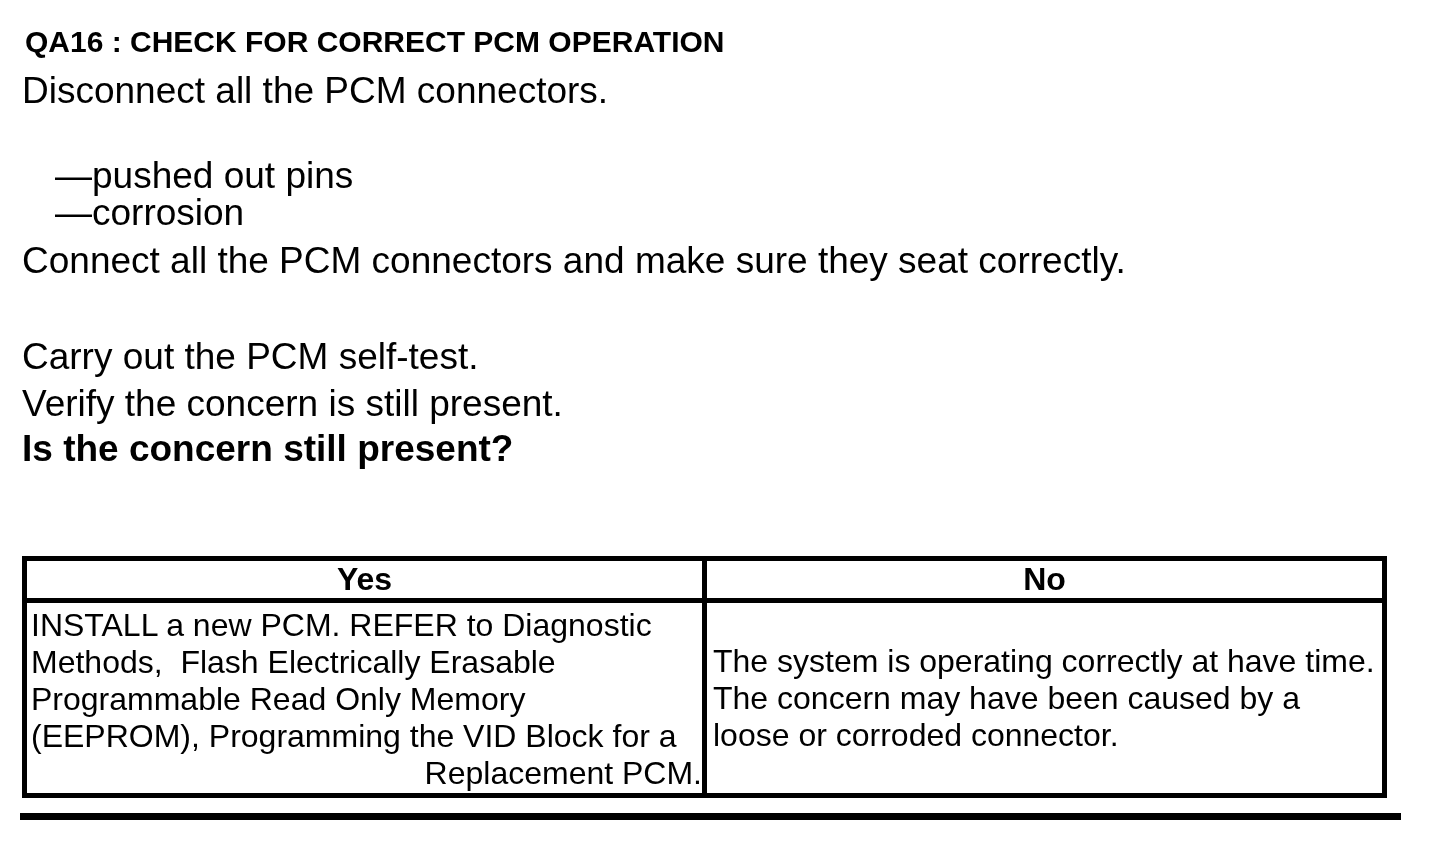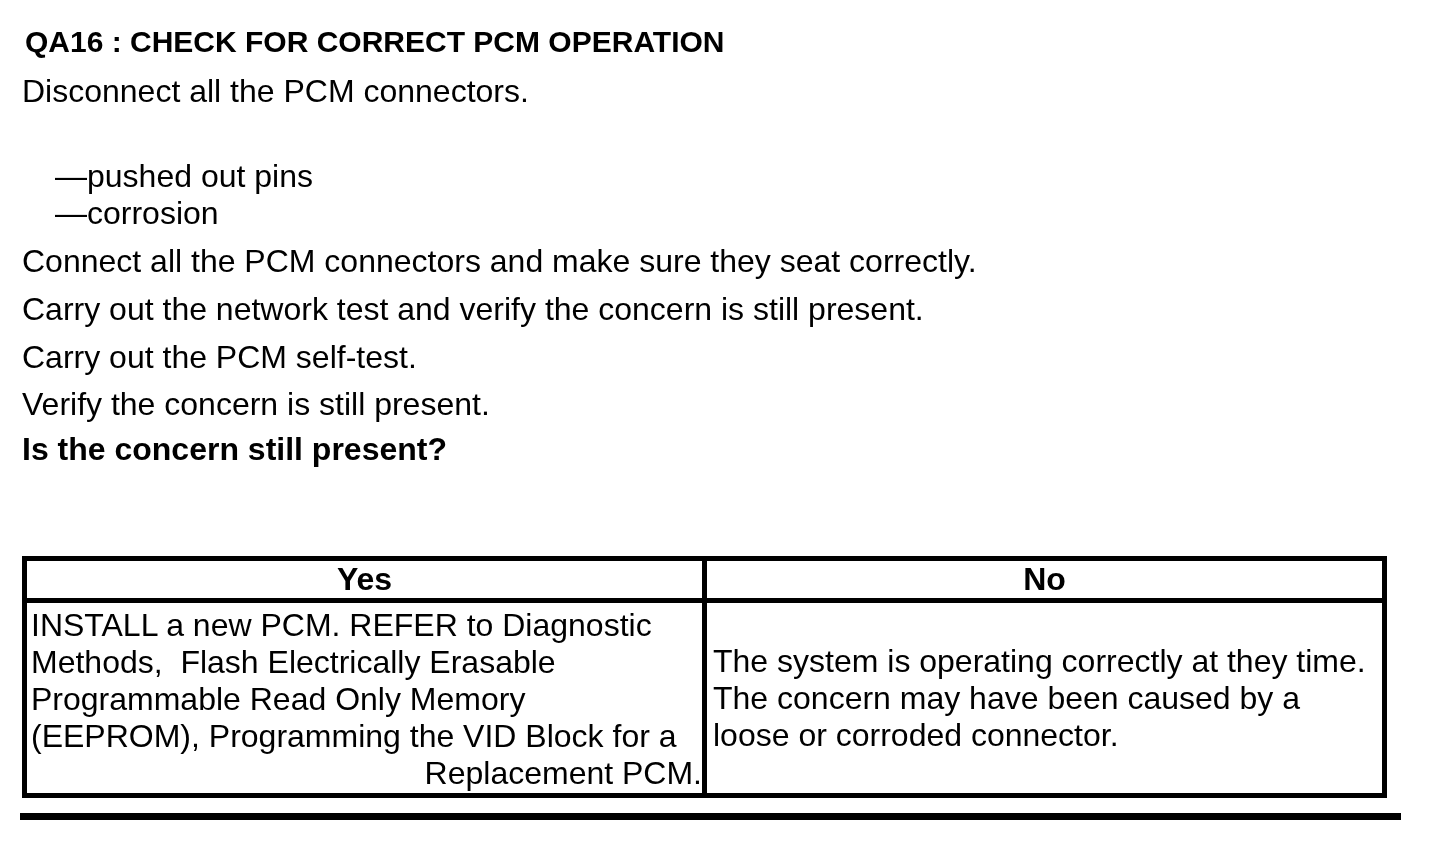--- a/index.html
+++ b/index.html
@@ -21,21 +21,21 @@
     left: 25px;
     top: 24px;
     font-size: 30px;
     font-weight: bold;
     line-height: 36px;
     white-space: pre;
   }
   .step {
     position: absolute;
     left: 22px;
-    font-size: 32px;
+    font-size: 37px;
     line-height: 38px;
     white-space: pre;
   }
   .step.indent {
     left: 55px;
   }
   .step.bold {
     font-weight: bold;
   }
   table.decision {
@@ -90,21 +90,20 @@
 <body>
 
 <div class="page">
 
   <div class="title">QA16 : CHECK FOR CORRECT PCM OPERATION</div>
 
   <div class="step" style="top:72px">Disconnect all the PCM connectors.</div>
   <div class="step indent" style="top:157px">—pushed out pins</div>
   <div class="step indent" style="top:194px">—corrosion</div>
   <div class="step" style="top:242px">Connect all the PCM connectors and make sure they seat correctly.</div>
-  <div class="step" style="top:290px">Carry out the network test and verify the concern is still present.</div>
   <div class="step" style="top:338px">Carry out the PCM self-test.</div>
   <div class="step" style="top:385px">Verify the concern is still present.</div>
   <div class="step bold" style="top:430px">Is the concern still present?</div>
 
   <table class="decision">
     <thead>
       <tr>
         <th>Yes</th>
         <th>No</th>
       </tr>
@@ -112,21 +111,21 @@
     <tbody>
       <tr>
         <td class="yes-cell">
           <div class="cell-line">INSTALL a new PCM. REFER to Diagnostic</div>
           <div class="cell-line">Methods,  Flash Electrically Erasable</div>
           <div class="cell-line">Programmable Read Only Memory</div>
           <div class="cell-line">(EEPROM), Programming the VID Block for a</div>
           <div class="cell-line center">Replacement PCM.</div>
         </td>
         <td class="no-cell">
-          <div class="cell-line">The system is operating correctly at they time.</div>
+          <div class="cell-line">The system is operating correctly at have time.</div>
           <div class="cell-line">The concern may have been caused by a</div>
           <div class="cell-line">loose or corroded connector.</div>
         </td>
       </tr>
     </tbody>
   </table>
 
   <div class="hrule"></div>
 
 </div>

